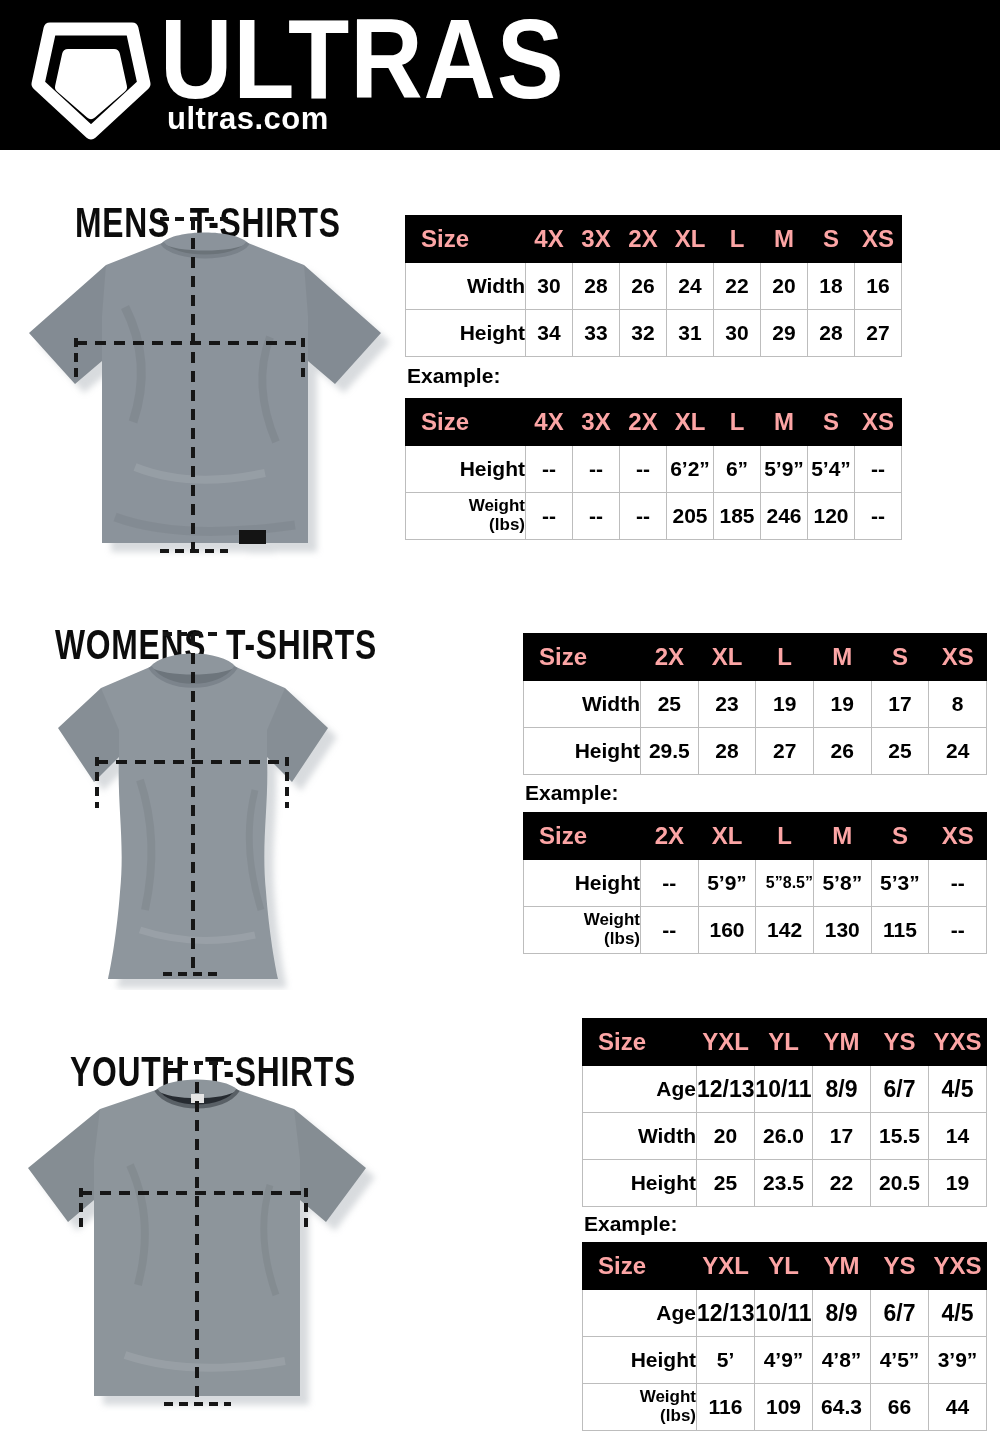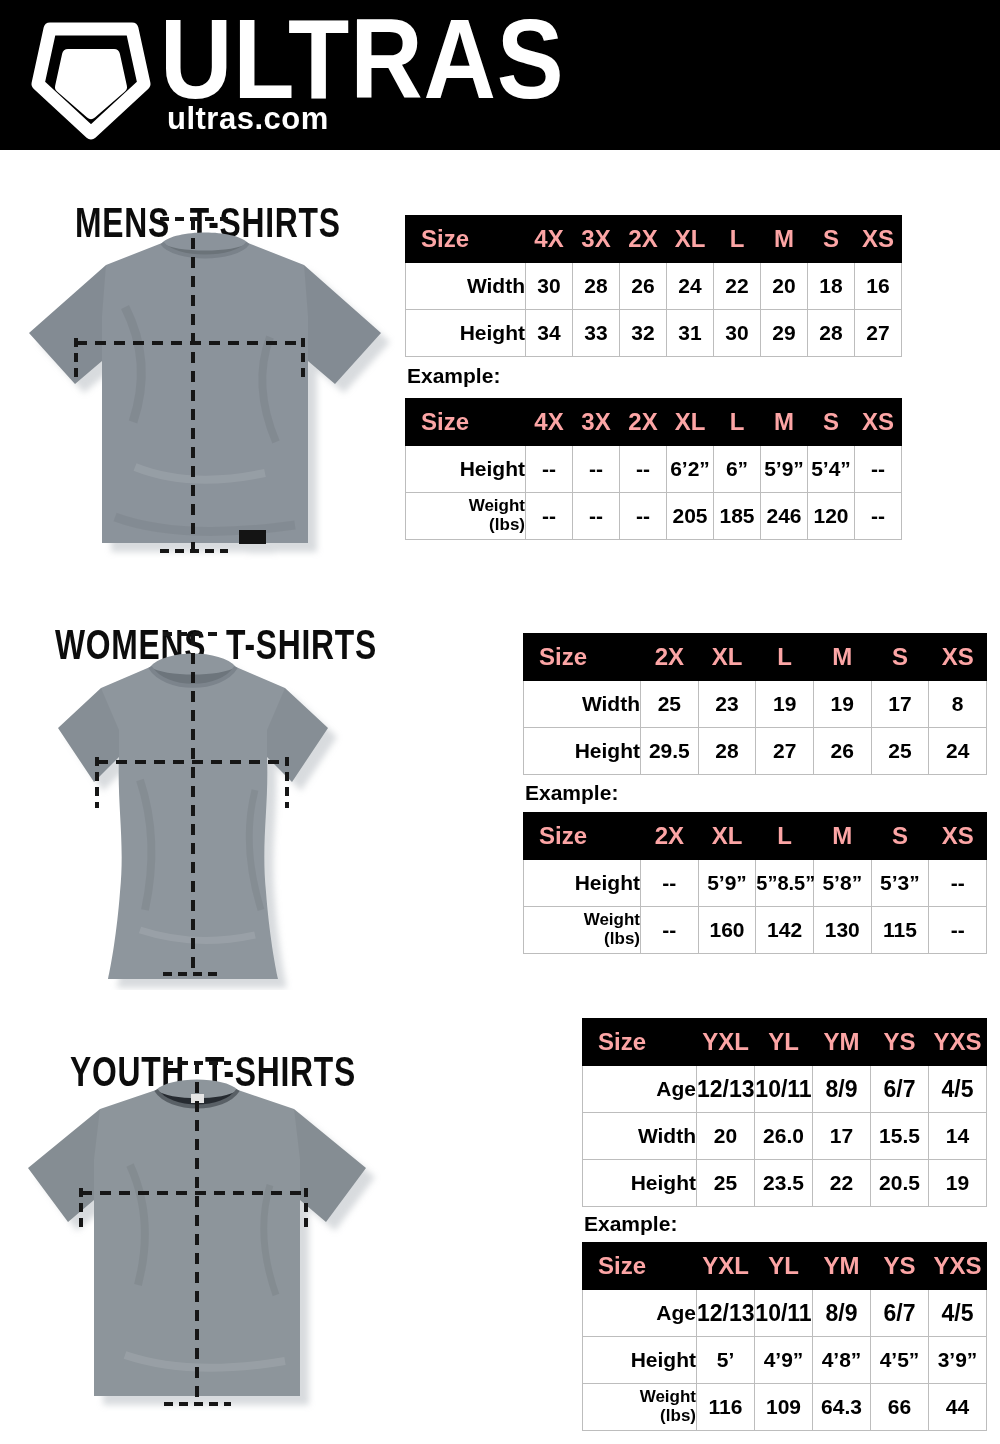--- a/index.html
+++ b/index.html
@@ -23,21 +23,21 @@
   .tbl table{border-collapse:collapse;table-layout:fixed;width:100%;}
   .tbl th,.tbl td{padding:0;vertical-align:middle;}
   .tbl thead th{background:#000;color:#fca5a5;font-size:24px;font-weight:bold;height:46px;
                 text-align:center;border:1px solid #000;}
   .tbl thead th.corner{text-align:left;padding-left:15px;}
   .tbl tbody th{font-size:21px;font-weight:bold;color:#000;text-align:right;padding-left:16px;
                 height:46px;border:1px solid #bdbdbd;background:#fff;}
   .tbl tbody td{font-size:21px;font-weight:bold;color:#000;text-align:center;
                 height:46px;border:1px solid #bdbdbd;background:#fff;}
   .tbl tbody th.twoline{font-size:17px;line-height:1.1;}
-  .tbl tbody td.small{font-size:20px;}
+  .tbl tbody td.small{font-size:16px;text-align:right;}
   .tbl tbody td.mid{font-size:23px;}
 
   .example{position:absolute;font-size:21px;font-weight:bold;color:#000;}
 
   
   .shirt{position:absolute;}
   .shirt-fill{filter:drop-shadow(9px 9px 3px rgba(125,135,145,.30));}
   .measure{stroke:#161616;stroke-width:4;fill:none;}
   .dashmain{stroke-dasharray:11 8;}
   .dashcap{stroke-dasharray:9 6;}

